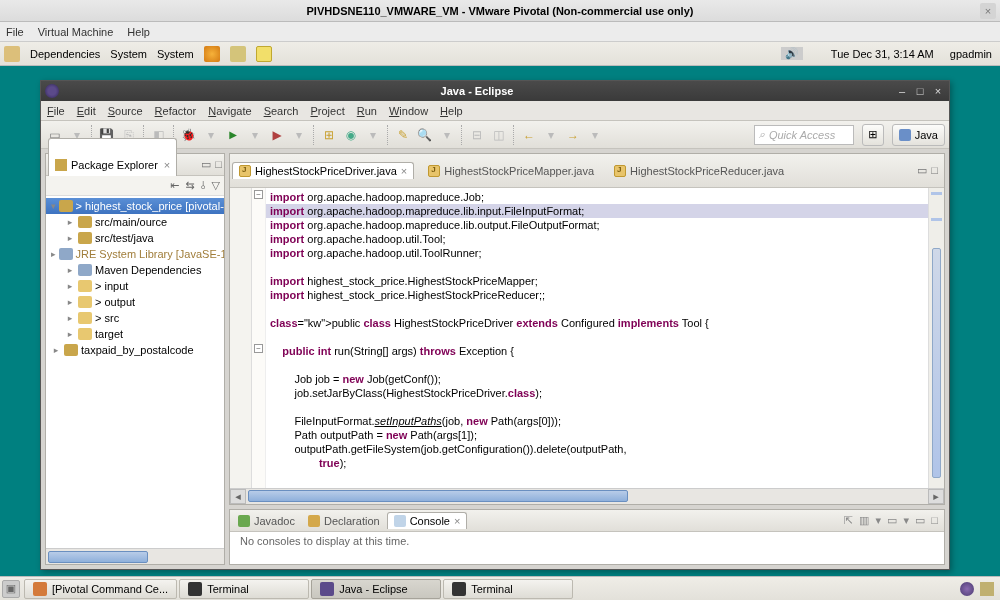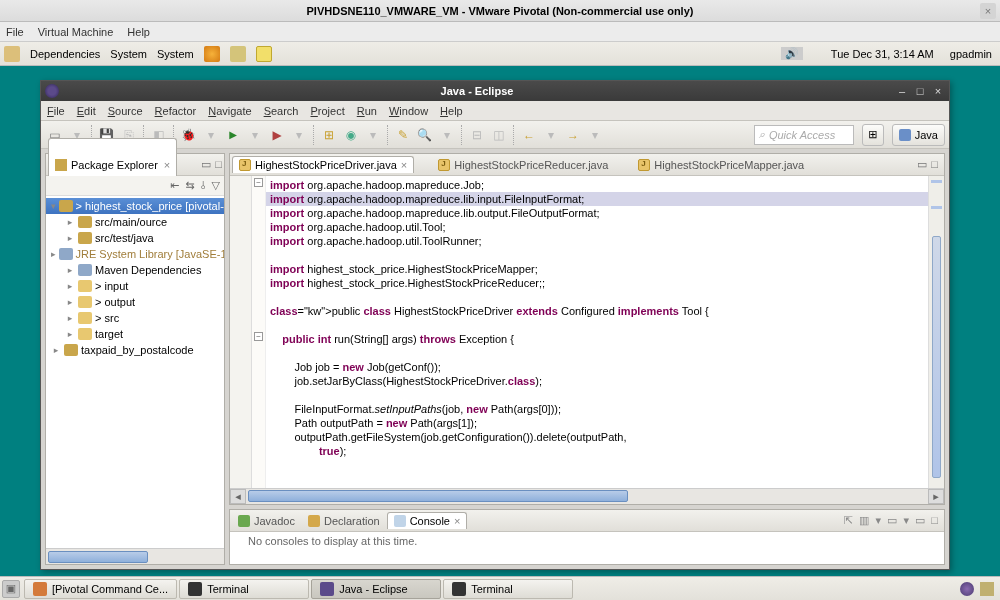--- a/index.html
+++ b/index.html
@@ -39,44 +39,44 @@
 .tree { flex:1; overflow:hidden; font-size:11px; padding:2px 0; position:relative; }
 .tree-row { display:flex; align-items:center; height:16px; padding:0 2px; gap:3px; white-space:nowrap; }
 .tree-row.sel { background:linear-gradient(#5a8fd6,#3e73c0); color:#fff; }
 .tw { width:10px; text-align:center; color:#888; font-size:9px; }
 .ni { width:14px; height:12px; border-radius:2px; flex-shrink:0; }
 .indent { display:inline-block; }
 .hscroll { height:16px; background:#e8e6e2; border-top:1px solid #ccc; position:relative; }
 .hscroll .thumb { position:absolute; height:12px; top:2px; background:linear-gradient(#b8cce8,#8fb0db); border:1px solid #6a8fc0; border-radius:2px; }
 .right-col { flex:1; display:flex; flex-direction:column; gap:4px; min-height:0; }
 .editor { flex:1; }
-.editor-tabs { background:linear-gradient(#f2f1ed,#e1dfd9); height:22px; display:flex; align-items:center; padding:0 2px; border-bottom:1px solid #c5c3bd; gap:18px; }
+.editor-tabs { background:linear-gradient(#f2f1ed,#e1dfd9); height:34px; display:flex; align-items:center; padding:0 2px; border-bottom:1px solid #c5c3bd; gap:8px; }
 .ed-tab { padding:2px 6px; display:flex; align-items:center; gap:4px; color:#555; border-radius:3px 3px 0 0; }
 .ed-tab.active { background:#fff; border:1px solid #b0aea8; border-bottom:none; color:#000; }
 .ed-tab .jico { width:12px; height:12px; background:#e8c46a; border:1px solid #c09830; border-radius:2px; position:relative; }
 .ed-tab .jico::after { content:"J"; position:absolute; font-size:8px; color:#7a5c10; left:2px; top:-1px; font-weight:bold; }
 .code-area { flex:1; display:flex; min-height:0; }
 .gutter { width:22px; background:#f4f3ef; border-right:1px solid #ddd; }
 .fold-gutter { width:14px; background:#fcfbf8; border-right:1px solid #eee; position:relative; }
 .fold-gutter .fm { position:absolute; left:2px; width:9px; height:9px; border:1px solid #999; background:#fff; font-size:8px; line-height:7px; text-align:center; color:#666; }
 .code { flex:1; font-family:"Courier New",monospace; font-size:11px; line-height:14px; padding:2px 4px; overflow:hidden; white-space:pre; position:relative; }
 .code .hl { background:#d4d4e8; display:block; margin:0 -4px; padding:0 4px; }
 .kw { color:#7f0055; font-weight:bold; }
-.mth { font-style:italic; }
+.mth { font-style:italic;text-decoration:underline; }
 .ov-ruler { width:16px; background:#efeee9; border-left:1px solid #ddd; position:relative; }
 .ov-ruler .mk { position:absolute; right:2px; left:2px; height:3px; }
 .ed-hscroll { height:16px; background:#e8e6e2; border-top:1px solid #ccc; position:relative; display:flex; }
 .ed-hscroll .arrow { width:16px; display:flex; align-items:center; justify-content:center; color:#666; background:#ddd; border:1px solid #bbb; }
 .ed-hscroll .track { flex:1; position:relative; }
 .ed-hscroll .thumb { position:absolute; height:12px; top:1px; background:linear-gradient(#b8cce8,#8fb0db); border:1px solid #6a8fc0; border-radius:2px; left:2px; width:380px; }
 .bottom-views { height:56px; }
 .bv-tabs { background:linear-gradient(#f2f1ed,#e1dfd9); height:22px; display:flex; align-items:center; padding:0 2px; border-bottom:1px solid #c5c3bd; gap:1px; }
 .bv-tab { padding:2px 6px; display:flex; align-items:center; gap:4px; color:#555; }
 .bv-tab.active { background:#fff; border:1px solid #b0aea8; border-bottom:none; border-radius:3px 3px 0 0; color:#000; }
-.bv-body { flex:1; padding:3px 18px; color:#666; display:flex; align-items:flex-start; }
+.bv-body { flex:1; padding:3px 10px; color:#666; display:flex; align-items:flex-start; }
 .bv-tools { margin-left:auto; display:flex; gap:6px; color:#888; padding-right:4px; }
 .statusbar { height:18px; background:#e8e6e2; border-top:1px solid #c5c3bd; display:flex; align-items:center; padding:0 6px; color:#444; }
 .gnome-bottom { position:absolute; bottom:0; left:0; right:0; height:24px; background:linear-gradient(#efede7,#e3e1da); border-top:1px solid #bbb; display:flex; align-items:center; padding:0 2px; gap:2px; }
 .taskbtn { background:linear-gradient(#f4f3ef,#dedcd5); border:1px solid #bcb9b0; height:20px; padding:0 8px; display:flex; align-items:center; gap:5px; border-radius:2px; min-width:130px; }
 .taskbtn.active { background:linear-gradient(#d8d6cf,#c9c7bf); border-color:#a6a39a; }
 .taskbtn .ico { width:14px; height:14px; border-radius:2px; }
 .tray { margin-left:auto; display:flex; align-items:center; gap:6px; padding-right:4px; }
 </style>
 </head>
 <body>
@@ -265,25 +265,25 @@
       <div class="right-col">
         <div class="panel editor">
           <div class="editor-tabs" id="editor-tabs">
             <div class="ed-tab active">
                 <span class="jico"></span>
                 <span>HighestStockPriceDriver.java</span> 
                 <span style="color:#888">×</span>
               </div>
               <div class="ed-tab">
                 <span class="jico"></span>
-                <span>HighestStockPriceReducer.java</span>
+                <span>HighestStockPriceMapper.java</span>
               </div>
               <div class="ed-tab">
                 <span class="jico"></span>
-                <span>HighestStockPriceMapper.java</span>
+                <span>HighestStockPriceReducer.java</span>
               </div>
               <div style="margin-left:auto;display:flex;gap:4px;color:#777;padding-right:4px">
               <span>▭</span>
               <span>□</span>
             </div>
           </div>
           <div class="code-area">
             <div class="gutter"></div>
             <div class="fold-gutter" id="fold-gutter">
                 <div class="fm" style="top: 156px;">−</div>

